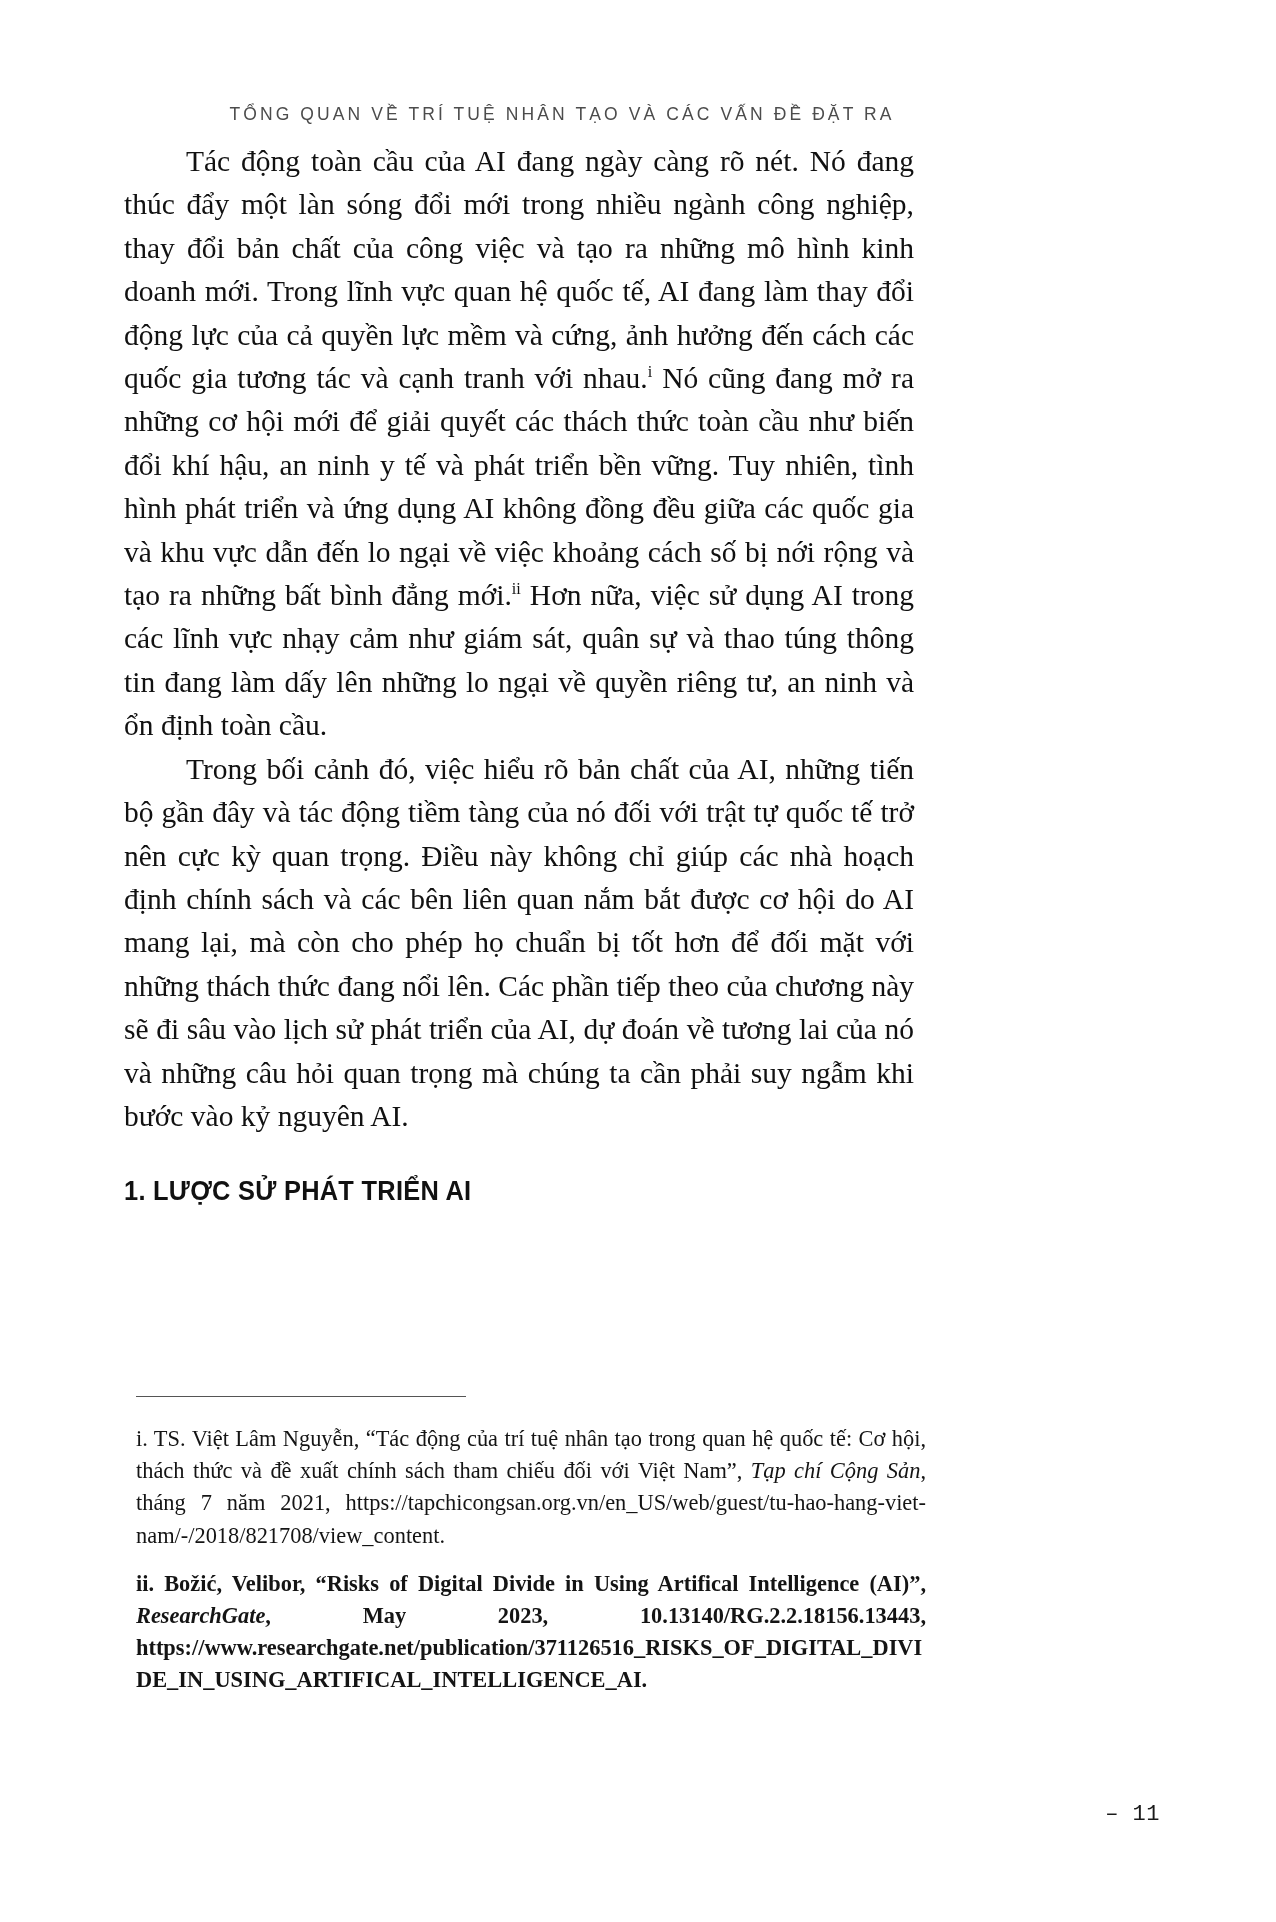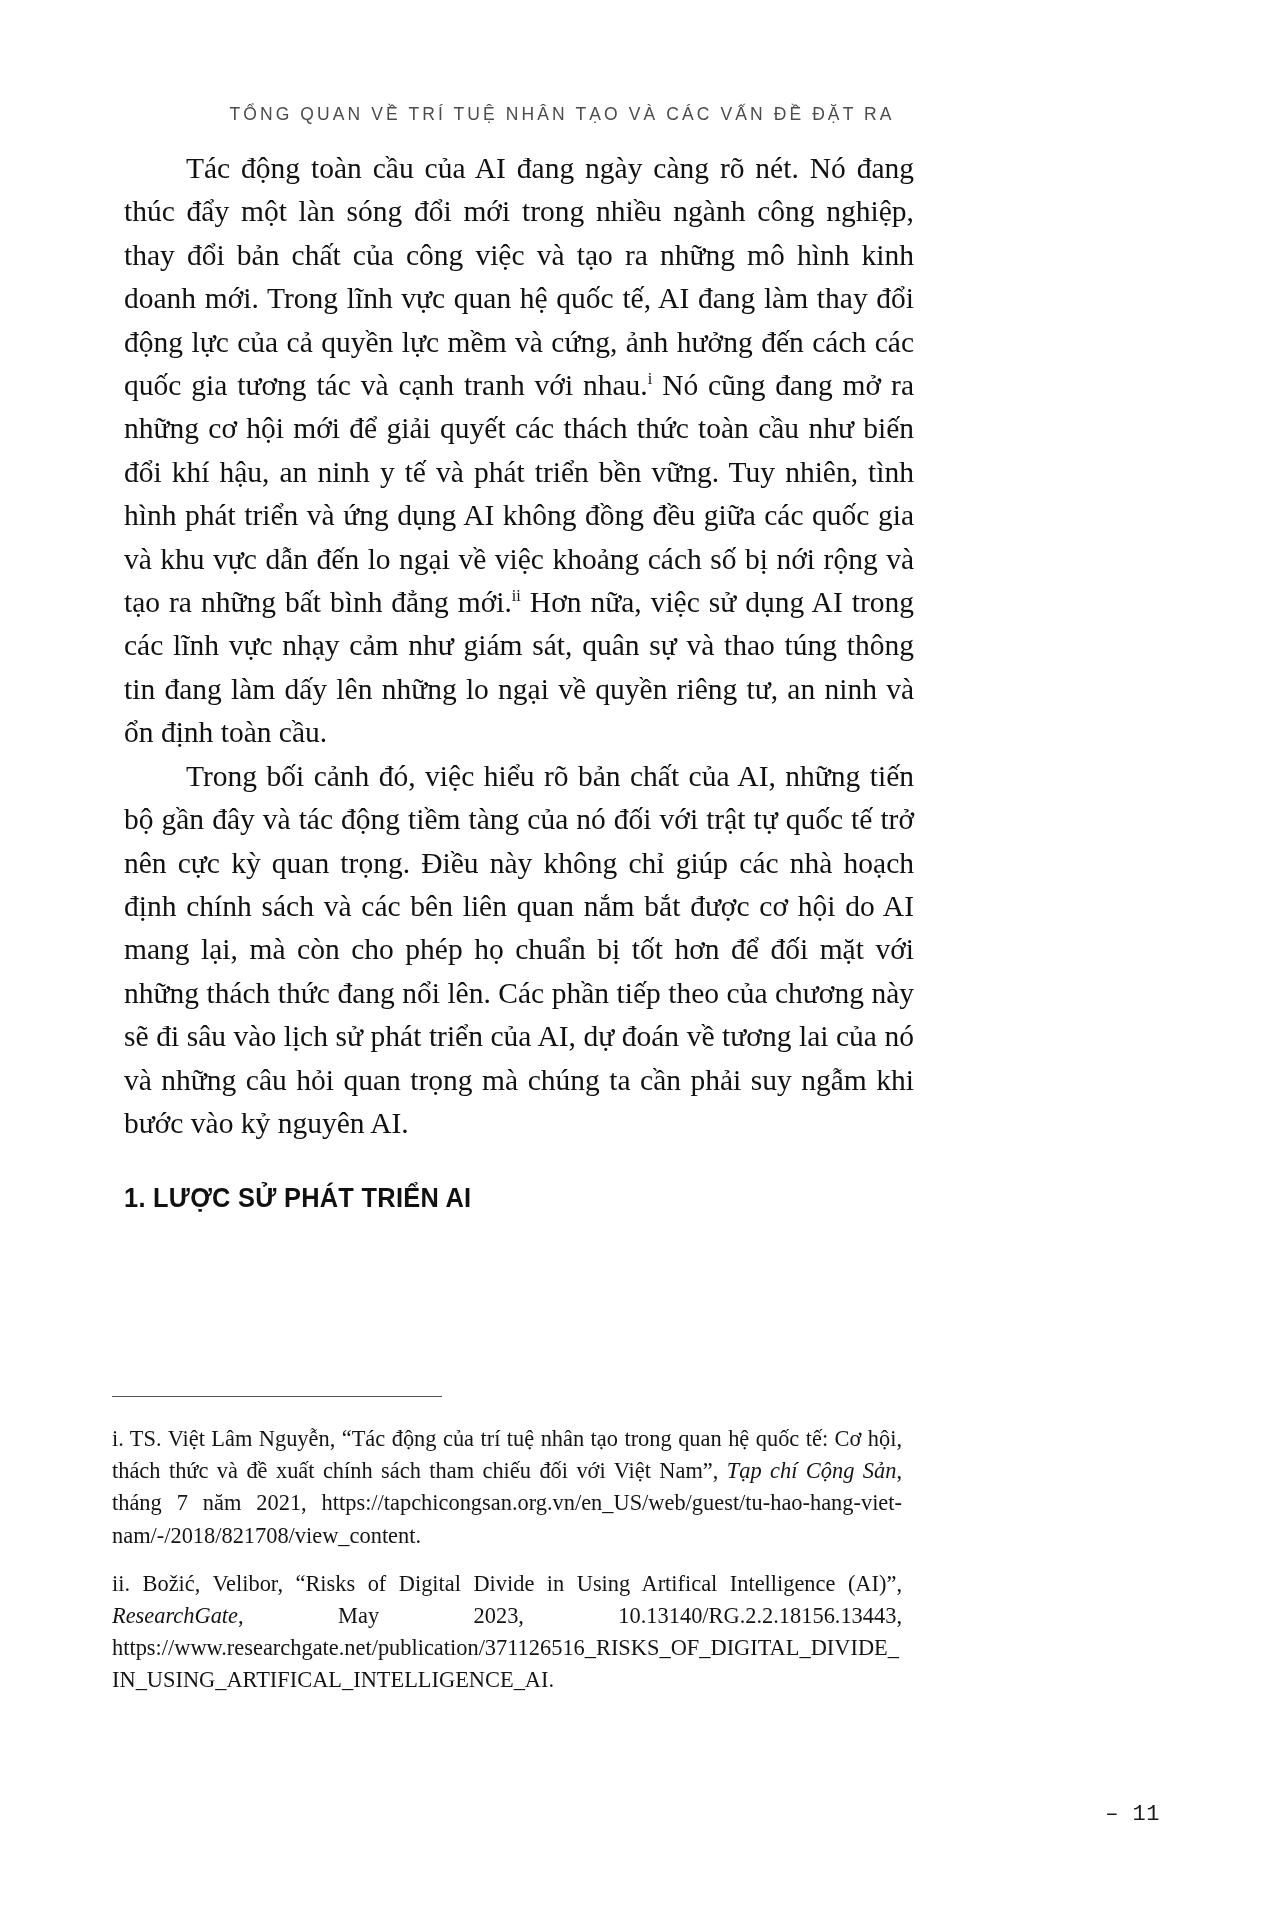--- a/index.html
+++ b/index.html
@@ -33,21 +33,21 @@
     font-size: 17.5px;
     letter-spacing: 3.1px;
     color: #4c4c4c;
     font-weight: 400;
     white-space: nowrap;
   }
 
   
   .content {
     position: absolute;
-    top: 147px;
+    top: 140px;
     left: 124px;
     width: 790px;
   }
 
   p.body-par {
     margin: 0;
     font-size: 29.5px;
     line-height: 43.4px;
     text-align: justify;
     text-justify: inter-word;
@@ -76,21 +76,21 @@
     letter-spacing: 0.3px;
     color: #111111;
     transform: scaleX(0.94);
     transform-origin: left center;
   }
 
   
   .footnote-area {
     position: absolute;
     top: 1396px;
-    left: 112px;
+    left: 136px;
     width: 790px;
   }
 
   .fn-rule {
     width: 330px;
     height: 1px;
     background: #ararara;
     background: #555555;
     margin: 0 0 26px 0;
     border: 0;
@@ -100,21 +100,21 @@
     margin: 0 0 16px 0;
     font-size: 22.4px;
     line-height: 32.2px;
     text-align: justify;
     text-justify: inter-word;
     color: #141414;
     word-break: normal;
     overflow-wrap: break-word;
   }
 
-  p.footnote:last-child { margin-bottom: 0; }
+  p.footnote:last-child { margin-bottom: 0; font-weight: bold; }
 
   .it { font-style: italic; }
 
   
   .folio {
     position: absolute;
     top: 1802px;
     right: 116px;
     font-family: Liberation Mono, monospace;
     font-size: 22px;

